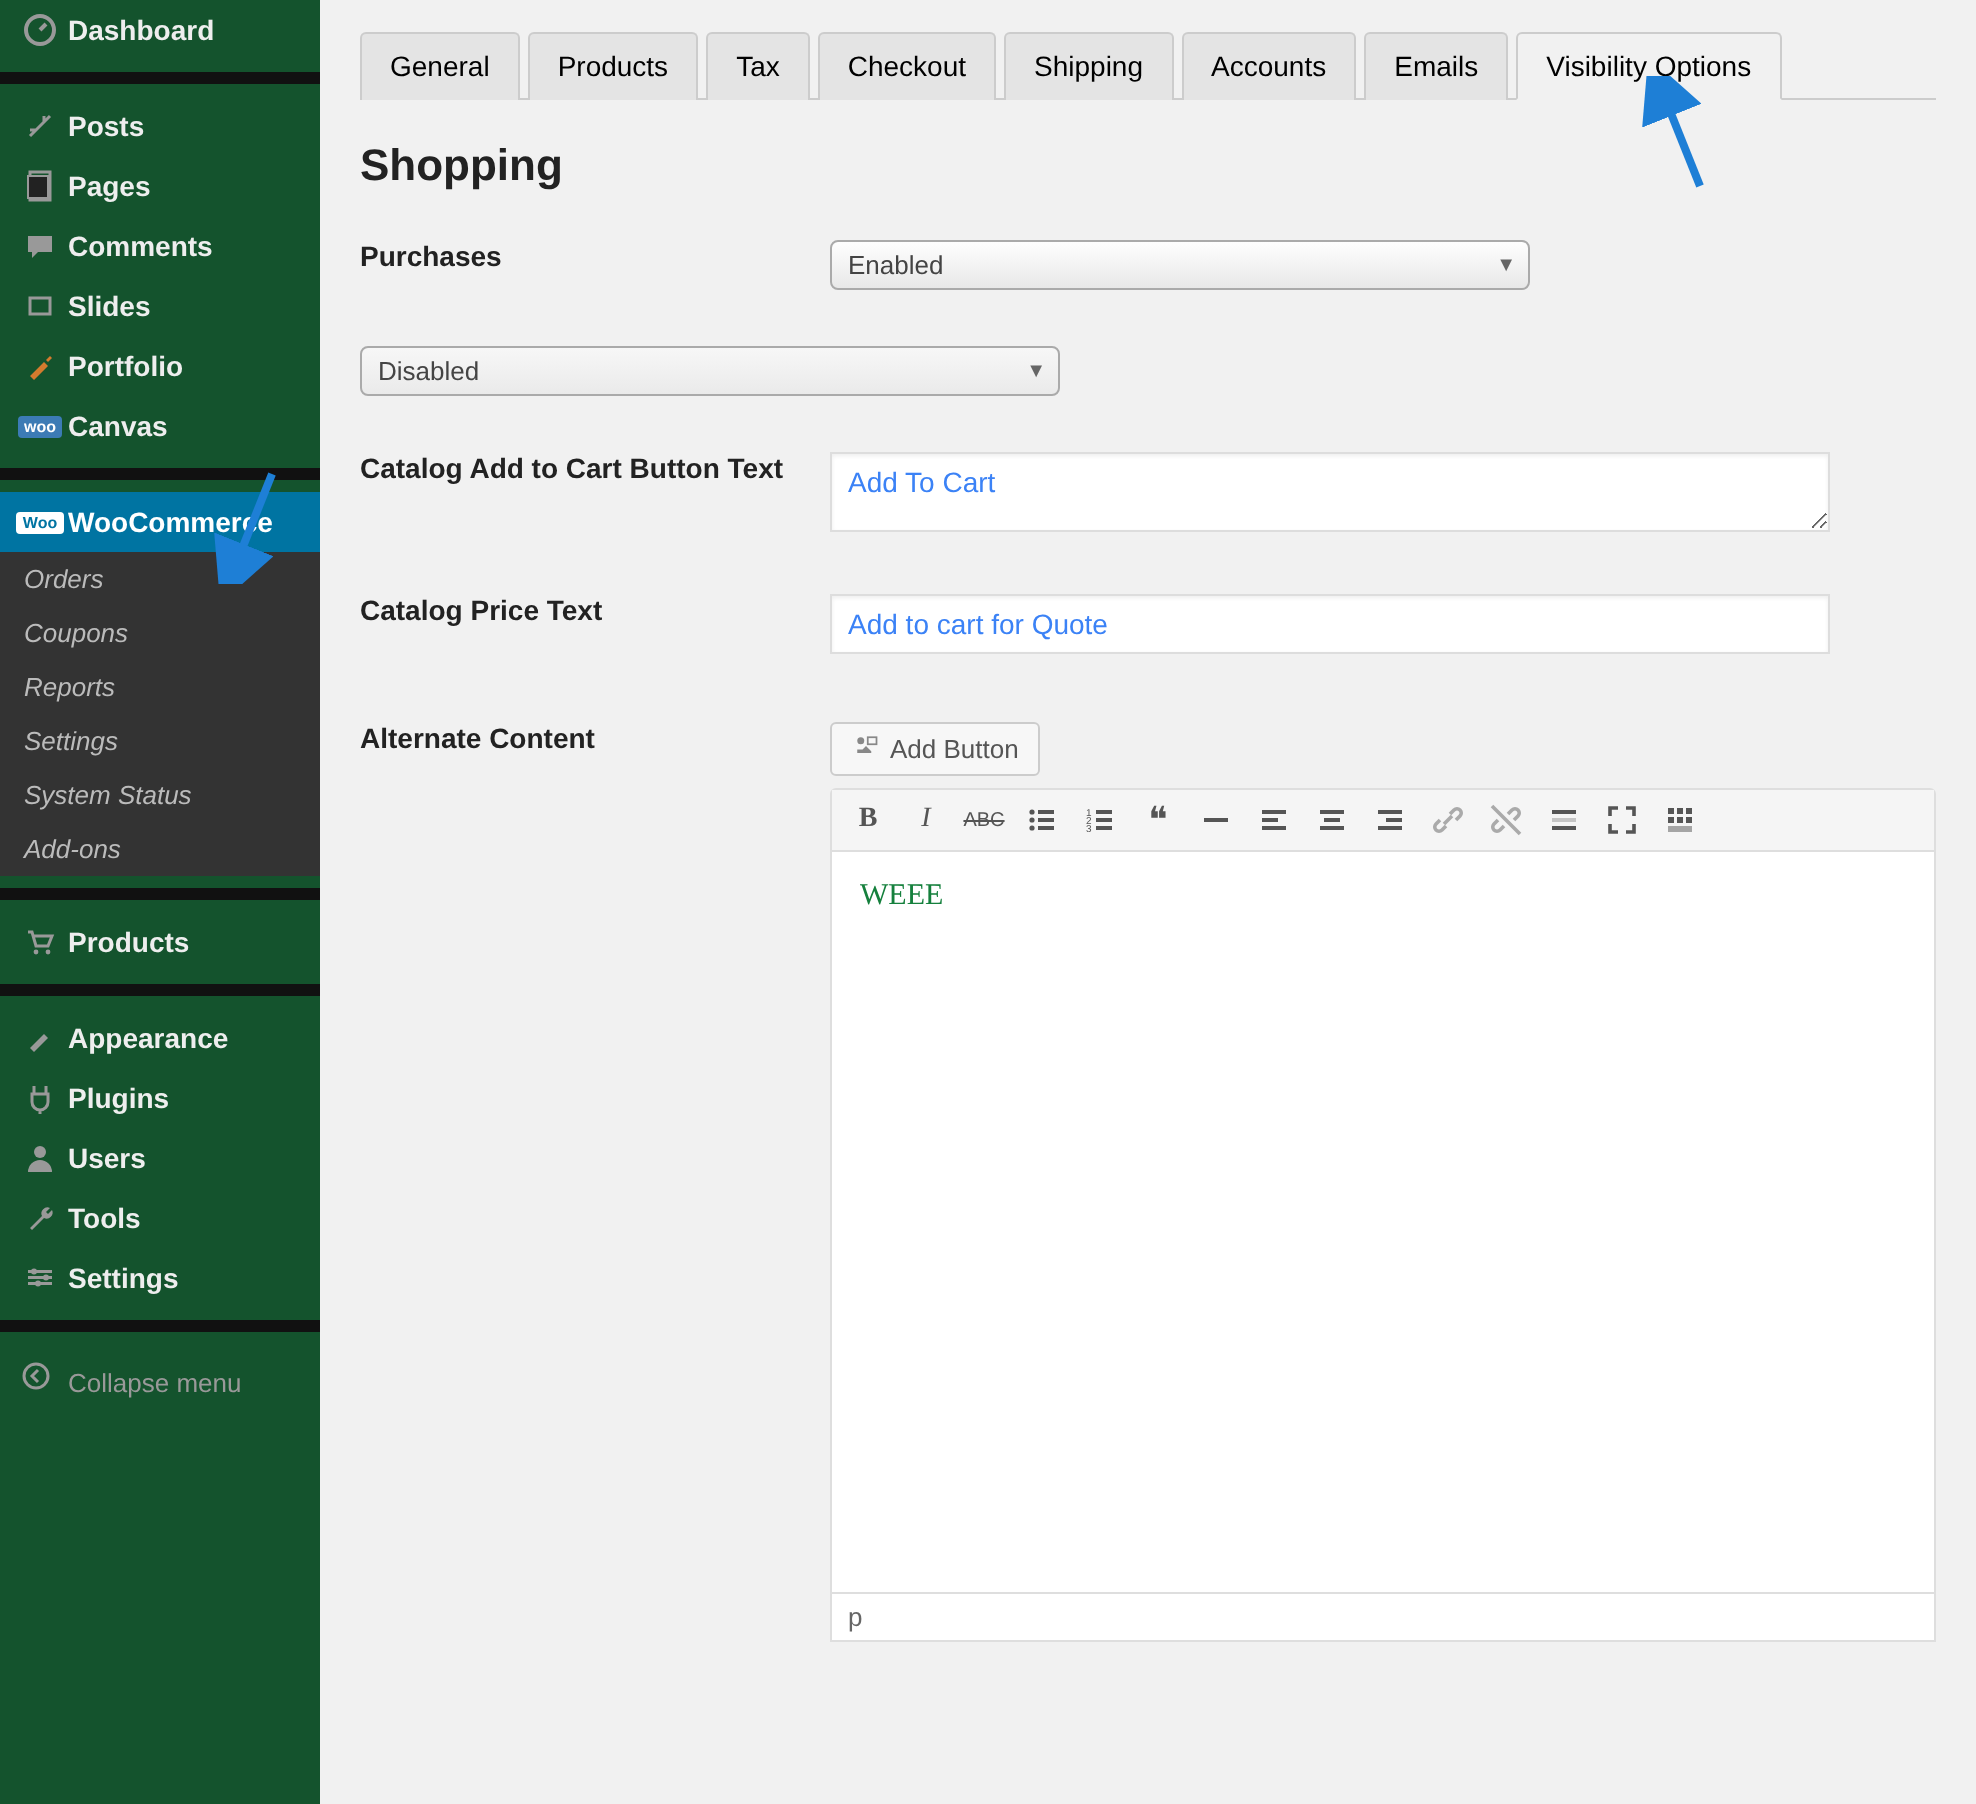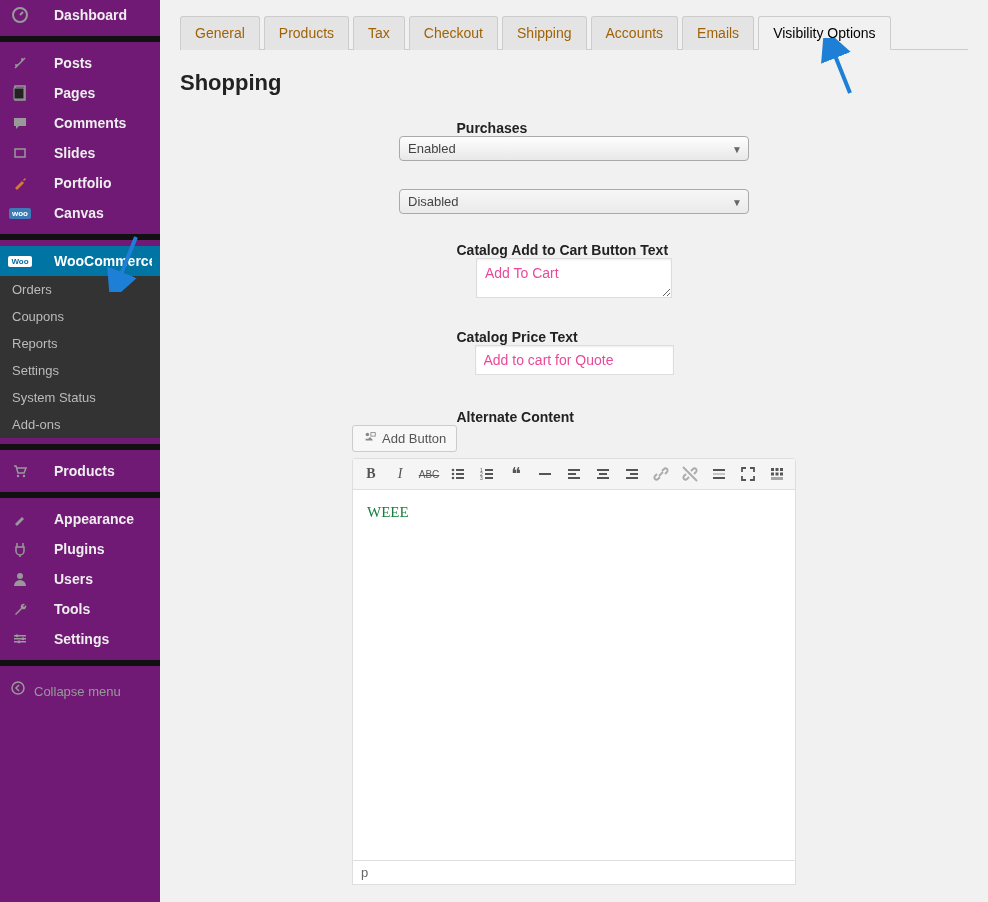--- a/index.html
+++ b/index.html
@@ -12,34 +12,34 @@
     overflow: hidden;
     position: relative;
   }
 
   
   .sidebar {
     position: absolute;
     left: 0; top: 0;
     width: 160px;
     height: 100%;
-    background: #701a75;
+    background: #14532d;
     color: #eee;
   }
   .sidebar-item {
     display: flex;
     align-items: center;
     padding: 7px 10px;
     color: #eee;
     cursor: pointer;
     font-size: 14px;
   }
   .sidebar-item .icon {
     width: 20px;
-    margin-right: 24px;
+    margin-right: 4px;
     display: flex;
     align-items: center;
     justify-content: center;
     color: #999;
   }
   .sidebar-item.current {
     background: #0074a2;
     color: #fff;
     position: relative;
   }
@@ -52,20 +52,21 @@
     margin-top: -8px;
     border: 8px solid transparent;
     border-left-color: #0074a2;
   }
   .sidebar-sub {
     padding: 6px 12px 6px 12px;
     color: #bbb;
     font-size: 13px;
     cursor: pointer;
     background: #333;
+    font-style: italic;
   }
   .sidebar-sep {
     height: 6px;
     background: #111;
     margin: 6px 0;
   }
   .sidebar-collapse {
     display: flex;
     align-items: flex-end;
     padding: 8px 10px;
@@ -89,21 +90,21 @@
     gap: 4px;
     border-bottom: 1px solid #ccc;
     padding-top: 15px;
     margin-bottom: 20px;
   }
   .tab {
     background: #e4e4e4;
     border: 1px solid #ccc;
     border-bottom: none;
     padding: 8px 14px;
-    color: #a16207;
+    color: #000000;
     font-size: 14px;
     border-radius: 3px 3px 0 0;
     cursor: pointer;
     position: relative;
     bottom: -1px;
   }
   .tab.active {
     background: #f1f1f1;
     border-bottom: 1px solid #f1f1f1;
     color: #000;
@@ -111,23 +112,22 @@
 
   .section-title {
     font-size: 22px;
     font-weight: 600;
     color: #222;
     margin-bottom: 24px;
   }
 
   .form-row {
     display: flex;
-    align-items: center;
+    align-items: flex-start;
     margin-bottom: 28px;
-    flex-direction: column;
   }
   .form-label {
     width: 235px;
     font-weight: 600;
     color: #222;
     font-size: 14px;
     padding-right: 20px;
   }
   .form-field { flex: 1; }
 
@@ -152,21 +152,21 @@
     background: linear-gradient(#f7f7f7, #eaeaea);
   }
 
   .textarea-field, .text-input {
     width: 100%;
     max-width: 500px;
     border: 1px solid #ddd;
     background: #fff;
     padding: 6px 8px;
     font-size: 14px;
-    color: #ec4899;
+    color: #3b82f6;
     font-family: inherit;
     box-shadow: inset 0 1px 2px rgba(0,0,0,0.07);
   }
   .textarea-field { resize: both; height: 40px; }
   .text-input { height: 30px; }
 
   .add-media-btn {
     display: inline-flex;
     align-items: center;
     gap: 5px;

